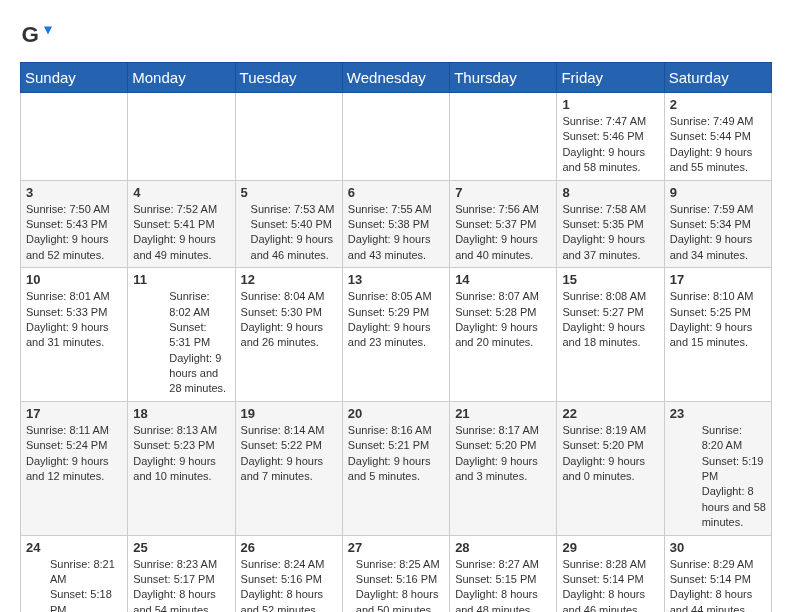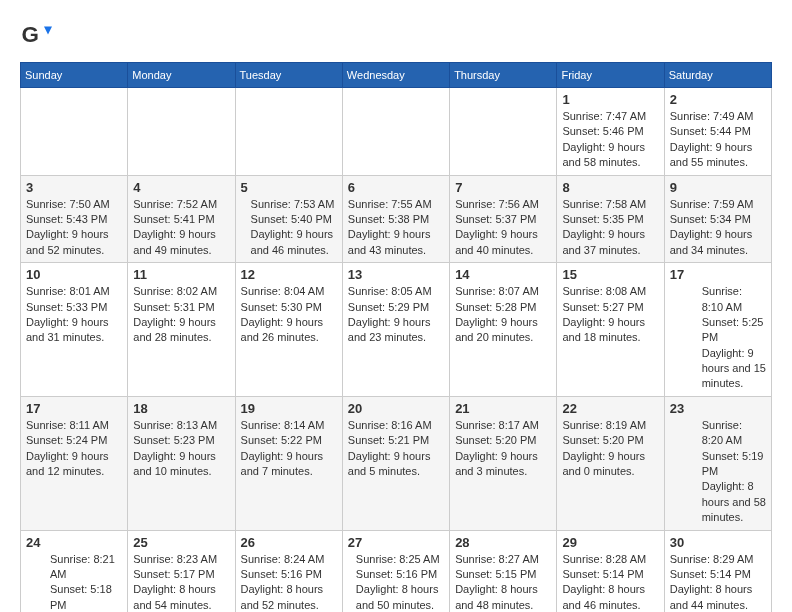--- a/index.html
+++ b/index.html
@@ -55,21 +55,21 @@
     .calendar {
       width: 100%;
       border-collapse: collapse;
       font-size: 11px;
     }
     .calendar th {
       background-color: #2563b0;
       color: #fff;
       padding: 6px 4px;
       text-align: left;
-      font-size: 11px;
+      font-size: 15px;
       font-weight: normal;
       border: 1px solid #1a4f9a;
     }
     .calendar td {
       vertical-align: top;
       padding: 4px 5px;
       border: 1px solid #ccc;
       width: 107px;
       min-height: 80px;
       background: #fff;
@@ -193,21 +193,21 @@
       </tr>
       <tr>
         <td>
           <div class="day-number">10</div>
           <div class="day-info" style="white-space: pre-line;">Sunrise: 8:01 AM
 Sunset: 5:33 PM
 Daylight: 9 hours and 31 minutes.</div>
         </td>
         <td>
           <div class="day-number">11</div>
-          <div class="day-info" style="white-space: pre-line;">Sunrise: 8:02 AM
+          <div class="day-info" style="white-space: pre-line; margin-left: 36px;">Sunrise: 8:02 AM
 Sunset: 5:31 PM
 Daylight: 9 hours and 28 minutes.</div>
         </td>
         <td>
           <div class="day-number">12</div>
           <div class="day-info" style="white-space: pre-line;">Sunrise: 8:04 AM
 Sunset: 5:30 PM
 Daylight: 9 hours and 26 minutes.</div>
         </td>
         <td>
@@ -223,21 +223,21 @@
 Daylight: 9 hours and 20 minutes.</div>
         </td>
         <td>
           <div class="day-number">15</div>
           <div class="day-info" style="white-space: pre-line;">Sunrise: 8:08 AM
 Sunset: 5:27 PM
 Daylight: 9 hours and 18 minutes.</div>
         </td>
         <td>
           <div class="day-number">17</div>
-          <div class="day-info" style="white-space: pre-line; margin-left: 32px;">Sunrise: 8:10 AM
+          <div class="day-info" style="white-space: pre-line;">Sunrise: 8:10 AM
 Sunset: 5:25 PM
 Daylight: 9 hours and 15 minutes.</div>
         </td>
       </tr>
       <tr class="row-shade">
         <td>
           <div class="day-number">17</div>
           <div class="day-info" style="white-space: pre-line;">Sunrise: 8:11 AM
 Sunset: 5:24 PM
 Daylight: 9 hours and 12 minutes.</div>

